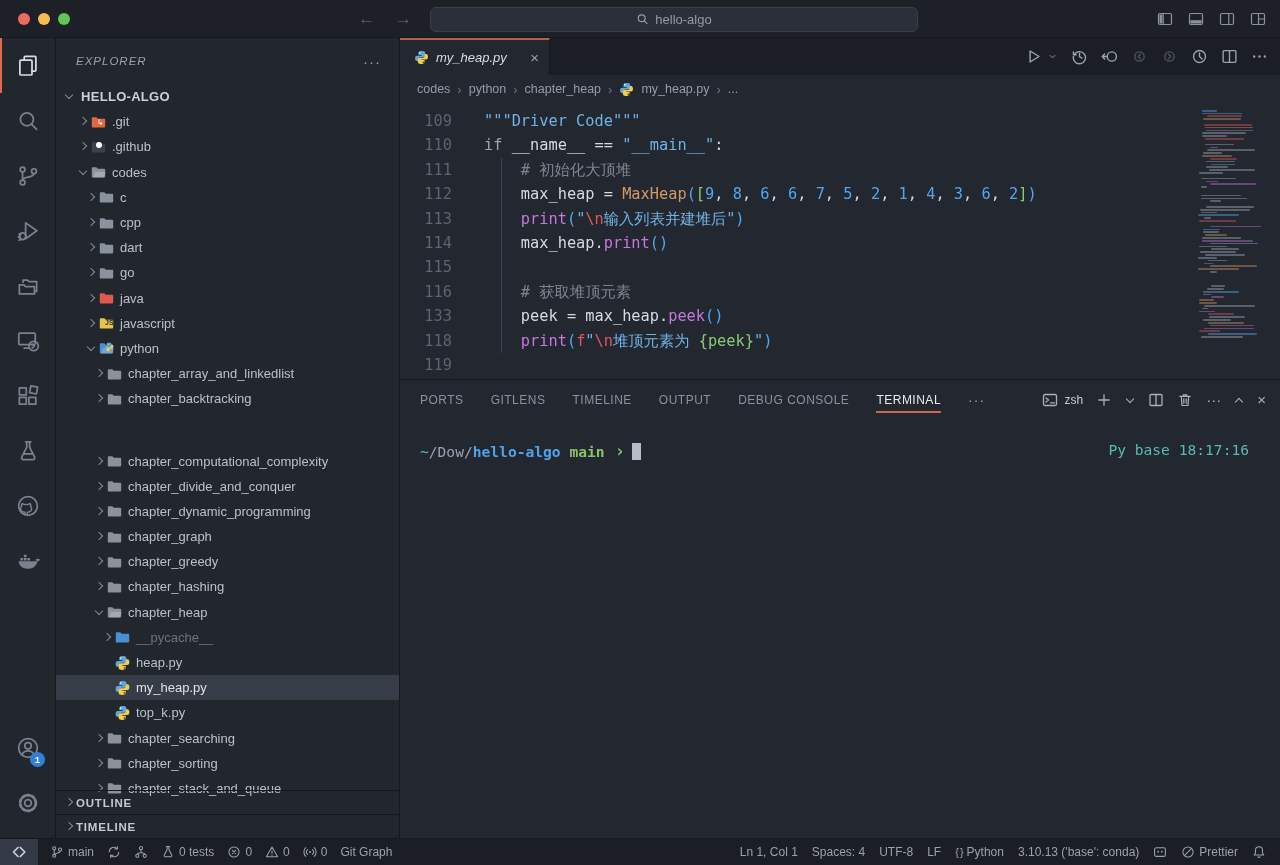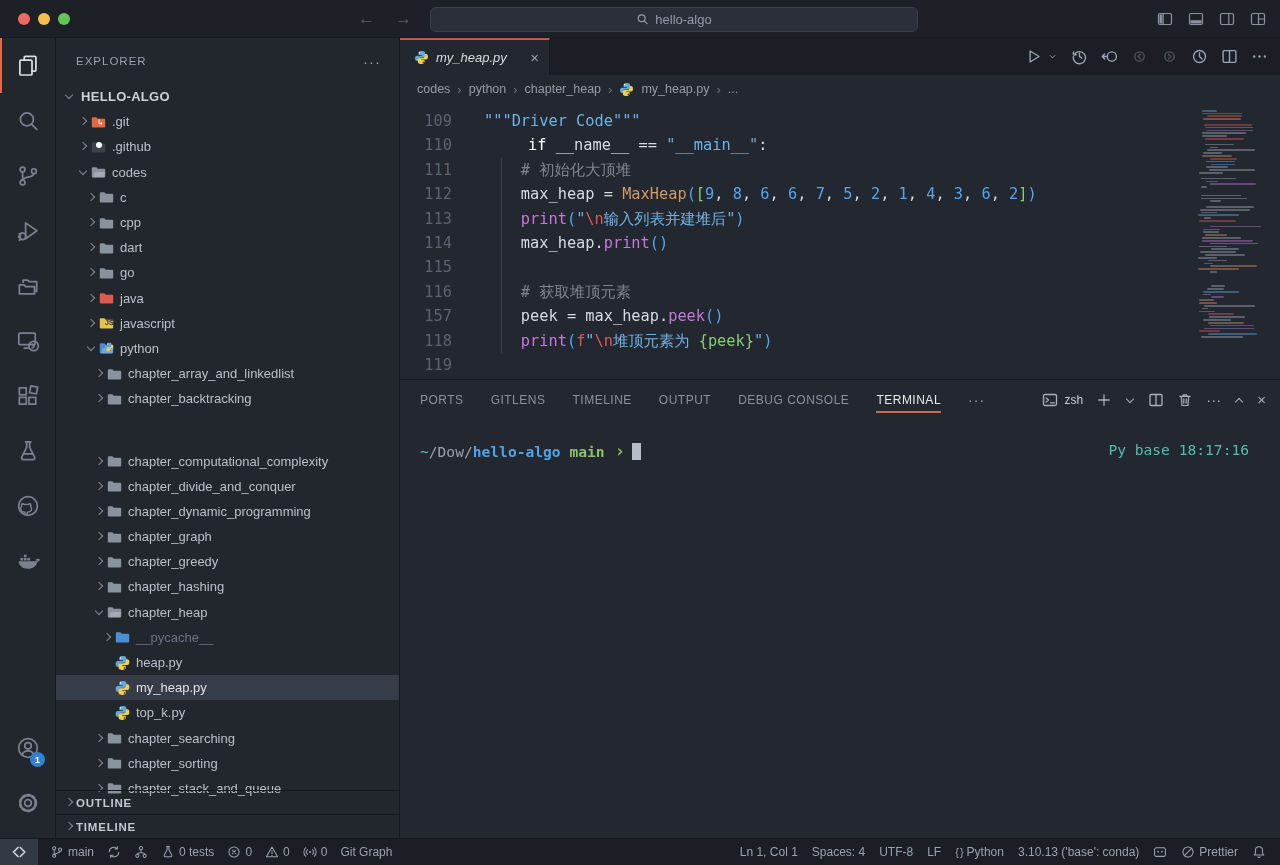--- a/index.html
+++ b/index.html
@@ -29,21 +29,21 @@
   .ab-item { height:55px; display:flex; align-items:center; justify-content:center; color:#7b828f; position:relative; border-left:2px solid transparent; border-right:2px solid transparent; }
   .ab-item.active { color:#d9dde4; border-left-color:#e0694c; }
   .ab-item svg { width:26px; height:26px; }
   .ab-bottom { margin-top:auto; padding-bottom:8px; }
   .ab-badge { position:absolute; right:8px; bottom:8px; min-width:15px; height:15px; border-radius:50%;
               background:#2f81d6; color:#fff; font-size:9.5px; display:flex; align-items:center; justify-content:center; font-weight:bold; }
 
   
   .sidebar { width:344px; background:#22262d; border-right:1px solid #15181e; position:relative; }
   .sb-head { height:46px; display:flex; align-items:center; justify-content:space-between; padding:0 18px 0 20px;
-             color:#9aa2af; font-size:11.5px; letter-spacing:1px; }
+             color:#9aa2af; font-size:11.5px; letter-spacing:1px;font-style:italic; }
   .sb-more { color:#9aa2af; font-size:15px; letter-spacing:1px; }
   .tree { position:absolute; top:46px; left:0; right:0; }
   .trow { height:25.2px; display:flex; align-items:center; font-size:13px; color:#b9c0ca; cursor:default; white-space:nowrap; }
   .trow.selected { background:#363d49; color:#dde1e7; }
   .trow.bold { font-weight:bold; color:#ccd1d9; letter-spacing:.3px; }
   .trow.dim .tlabel { color:#6b7280; }
   .tlabel { margin-left:5px; }
   .chev { width:16px; height:16px; position:relative; flex:0 0 16px; }
   .chev::before { content:""; position:absolute; top:4.5px; left:5.5px; width:5px; height:5px;
                   border-right:1.5px solid #848b97; border-bottom:1.5px solid #848b97; transform:rotate(-45deg); }
@@ -67,21 +67,21 @@
   .crumbs { height:28px; display:flex; align-items:center; padding-left:17px; gap:7px; color:#949ca9; font-size:12.5px; }
   .crumb-sep { color:#6b7280; font-size:13px; }
   .crumb-pyicon { width:15px; height:15px; }
 
   .codearea { position:relative; height:276px; font-family:"DejaVu Sans Mono", monospace;
               font-size:15.3px; line-height:24.4px; padding-top:6px; overflow:hidden; }
   .codeline { display:flex; height:24.4px; }
   .ln { width:52px; text-align:right; color:#5b6472; flex:0 0 52px; }
   .ct { margin-left:32px; white-space:pre; }
   .tk-fg  { color:#d5dae3; }
-  .tk-kw  { color:#ffffff;margin-left:44px; }
+  .tk-kw  { color:#a3a3a3; }
   .tk-str { color:#6fb3e6; }
   .tk-num { color:#52a7f2; }
   .tk-cls { color:#d19a66; }
   .tk-fn  { color:#c678dd; }
   .tk-com { color:#7d8590; }
   .tk-esc { color:#e0565f; }
   .tk-itp { color:#89ca78; }
   .tk-p1  { color:#52a7f2; }
   .tk-p2  { color:#89ca78; }
   .indent-guide { position:absolute; left:101px; top:55px; width:1px; height:195px; background:#3a4150; }
@@ -671,21 +671,21 @@
             </div>
             <div class="codeline">
               <span class="ln">115</span>
               <span class="ct"></span>
             </div>
             <div class="codeline">
               <span class="ln">116</span>
               <span class="ct"><span class="tk-fg">    </span><span class="tk-com"># 获取堆顶元素</span></span>
             </div>
             <div class="codeline">
-              <span class="ln">157</span>
+              <span class="ln">133</span>
               <span class="ct"><span class="tk-fg">    peek = max_heap.</span><span class="tk-fn">peek</span><span class="tk-p1">(</span><span class="tk-p1">)</span></span>
             </div>
             <div class="codeline">
               <span class="ln">118</span>
               <span class="ct"><span class="tk-fg">    </span><span class="tk-fn">print</span><span class="tk-p1">(</span><span class="tk-esc">f</span><span class="tk-str">"</span><span class="tk-esc">\n</span><span class="tk-str">堆顶元素为 </span><span class="tk-itp">{peek}</span><span class="tk-str">"</span><span class="tk-p1">)</span></span>
             </div>
             <div class="codeline">
               <span class="ln">119</span>
               <span class="ct"></span>
             </div>

